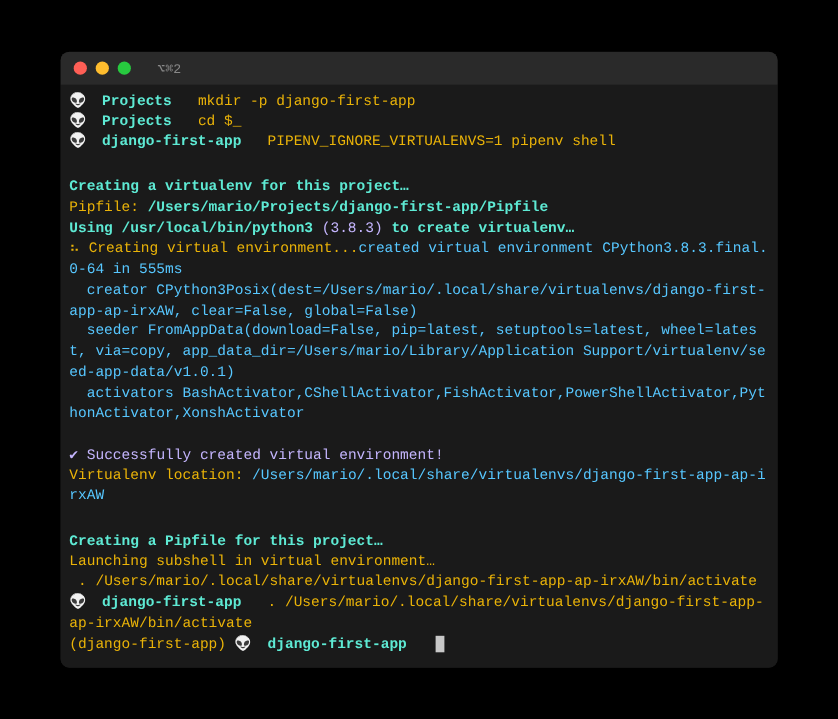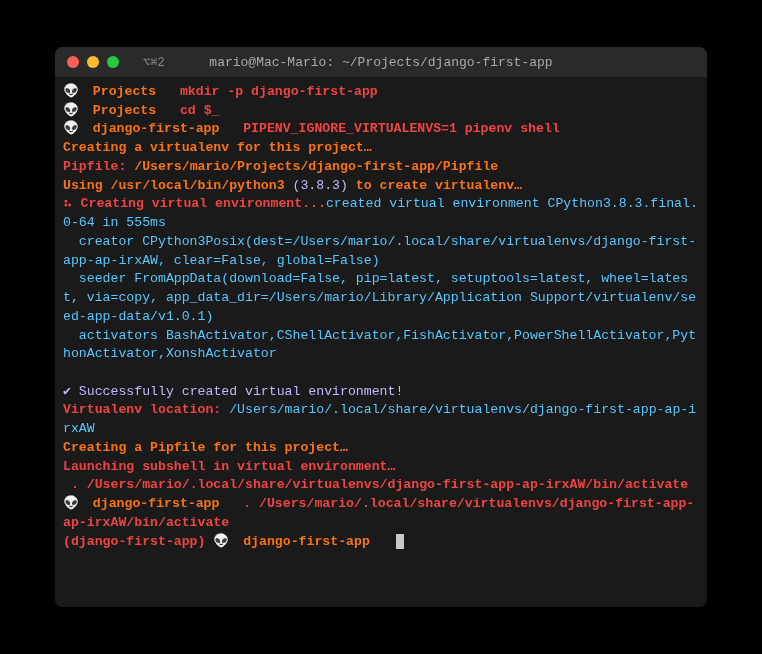--- a/index.html
+++ b/index.html
@@ -69,23 +69,23 @@
     word-break: break-all;
     overflow: hidden;
   }
   .skull {
     display: inline-block;
     width: 14px;
     font-size: 13px;
     filter: grayscale(1) brightness(1.3);
   }
   .bold { font-weight: bold; }
-  .white { color: #f97316; }
-  .grey { color: #ef4444; font-weight: bold; }
-  .red { color: #f97316; }
+  .white { color: #5eead4; margin-top: 22px; }
+  .grey { color: #eab308; }
+  .red { color: #5eead4; }
   .green { color: #c4b5fd; }
   .cyan { color: #57c7ff; }
   .cursor {
     display: inline-block;
     width: 8px;
     height: 15px;
     background: #c8c8c8;
     vertical-align: text-bottom;
     margin-left: 2px;
   }
@@ -95,17 +95,16 @@
 <body>
 
 <div class="window">
   <div class="titlebar">
     <div class="traffic-lights">
       <div class="tl red"></div>
       <div class="tl yellow"></div>
       <div class="tl green"></div>
     </div>
     <div class="tab-label">⌥⌘2</div>
-    <div class="title">mario@Mac-Mario: ~/Projects/django-first-app</div>
   </div>
 
   <div class="term"><span class="line"><span class="skull">👽</span>  <span class="bold red">Projects</span>   <span class="grey">mkdir -p django-first-app</span></span><span class="line"><span class="skull">👽</span>  <span class="bold red">Projects</span>   <span class="grey">cd $_</span></span><span class="line"><span class="skull">👽</span>  <span class="bold red">django-first-app</span>   <span class="grey">PIPENV_IGNORE_VIRTUALENVS=1 pipenv shell</span></span><span class="line bold white">Creating a virtualenv for this project…</span><span class="line"><span class="grey">Pipfile: </span><span class="bold red">/Users/mario/Projects/django-first-app/Pipfile</span></span><span class="line"><span class="bold white">Using </span><span class="bold red">/usr/local/bin/python3</span><span class="green"> (3.8.3) </span><span class="bold white">to create virtualenv…</span></span><span class="line"><span class="grey">⠦ Creating virtual environment...</span><span class="cyan">created virtual environment CPython3.8.3.final.0-64 in 555ms</span></span><span class="line cyan">  creator CPython3Posix(dest=/Users/mario/.local/share/virtualenvs/django-first-app-ap-irxAW, clear=False, global=False)</span><span class="line cyan">  seeder FromAppData(download=False, pip=latest, setuptools=latest, wheel=latest, via=copy, app_data_dir=/Users/mario/Library/Application Support/virtualenv/seed-app-data/v1.0.1)</span><span class="line cyan">  activators BashActivator,CShellActivator,FishActivator,PowerShellActivator,PythonActivator,XonshActivator</span><span class="line">&nbsp;</span><span class="line green">✔ Successfully created virtual environment!</span><span class="line"><span class="grey">Virtualenv location: </span><span class="cyan">/Users/mario/.local/share/virtualenvs/django-first-app-ap-irxAW</span></span><span class="line bold white">Creating a Pipfile for this project…</span><span class="line grey">Launching subshell in virtual environment…</span><span class="line grey"> . /Users/mario/.local/share/virtualenvs/django-first-app-ap-irxAW/bin/activate</span><span class="line"><span class="skull">👽</span>  <span class="bold red">django-first-app</span>  <span class="grey"> . /Users/mario/.local/share/virtualenvs/django-first-app-ap-irxAW/bin/activate</span></span><span class="line"><span class="grey">(django-first-app) </span><span class="skull">👽</span>  <span class="bold red">django-first-app</span>   <span class="cursor"></span></span></div>
 </div>
 
 </body></html>

